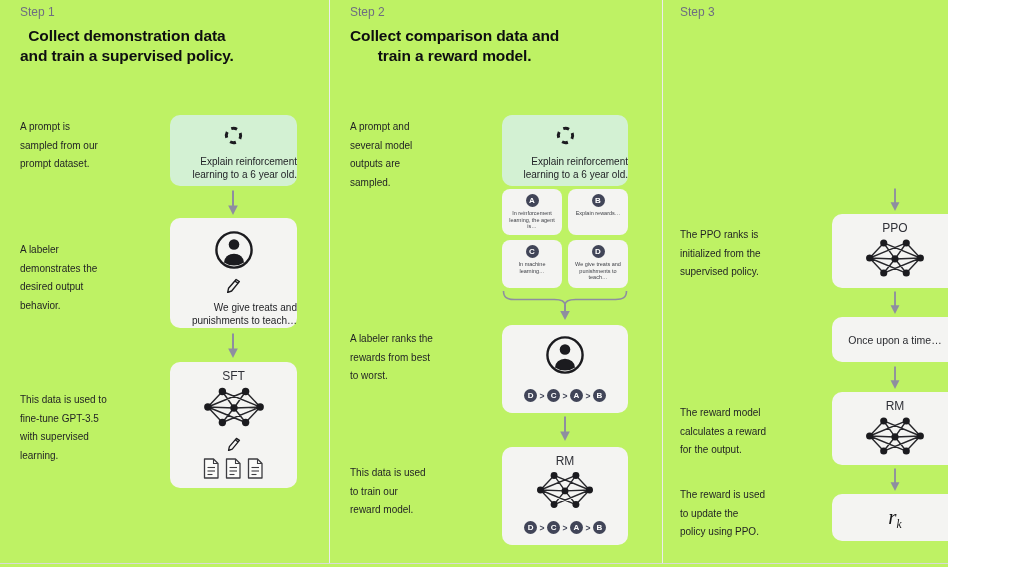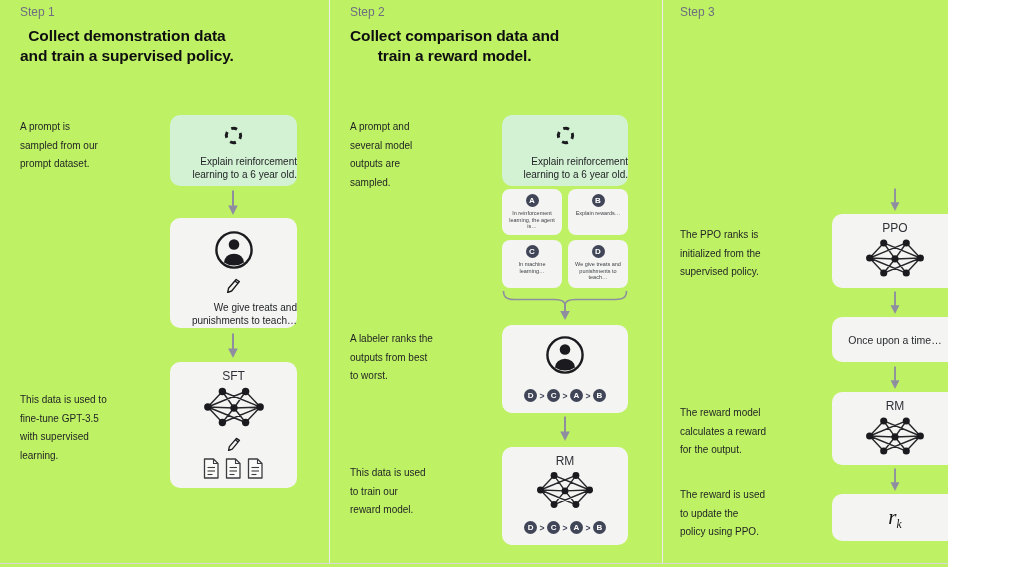--- a/index.html
+++ b/index.html
@@ -131,20 +131,24 @@
       <span style="margin-top:4px">
         <svg width="15" height="15" viewBox="0 0 16 16">
             <path d="M10.8 1.6 l3.4 2.3 -8.2 10 -4.2 1.5 .9-4.4 z" class="pen-st"></path>
             <line x1="9.6" y1="3.4" x2="12.9" y2="5.6" class="pen-st"></line>
           </svg>
       </span>
       <div class="caption" style="margin-top:4px">We give treats and
 punishments to teach…</div>
     </div>
 
+    <p class="body" style="top:241px">A labeler
+demonstrates the
+desired output
+behavior.</p>
 
     <div class="arrow" style="left:207px;top:333px">
       <svg width="12" height="26" viewBox="0 0 12 26">
           <line x1="6" y1="0.5" x2="6" y2="17" class="ast"></line>
           <path d="M1.2 15.5 L6 25 L10.8 15.5 Z" class="afl"></path>
         </svg>
     </div>
 
     <div class="box gray" style="top:362px;height:126px;padding-top:8px">
       <div class="model-label">SFT</div>
@@ -259,21 +263,21 @@
         <span class="rk-sep">&gt;</span>
         <span class="rk-circle">C</span>
         <span class="rk-sep">&gt;</span>
         <span class="rk-circle">A</span>
         <span class="rk-sep">&gt;</span>
         <span class="rk-circle">B</span>
       </div>
     </div>
 
     <p class="body" style="top:330px">A labeler ranks the
-outputs from best
+rewards from best
 to worst.</p>
 
     <div class="arrow" style="left:209px;top:416px">
       <svg width="12" height="26" viewBox="0 0 12 26">
           <line x1="6" y1="0.5" x2="6" y2="17" class="ast"></line>
           <path d="M1.2 15.5 L6 25 L10.8 15.5 Z" class="afl"></path>
         </svg>
     </div>
 
     <div class="box gray" style="left:152px;top:447px;width:126px;height:98px;padding-top:8px">

